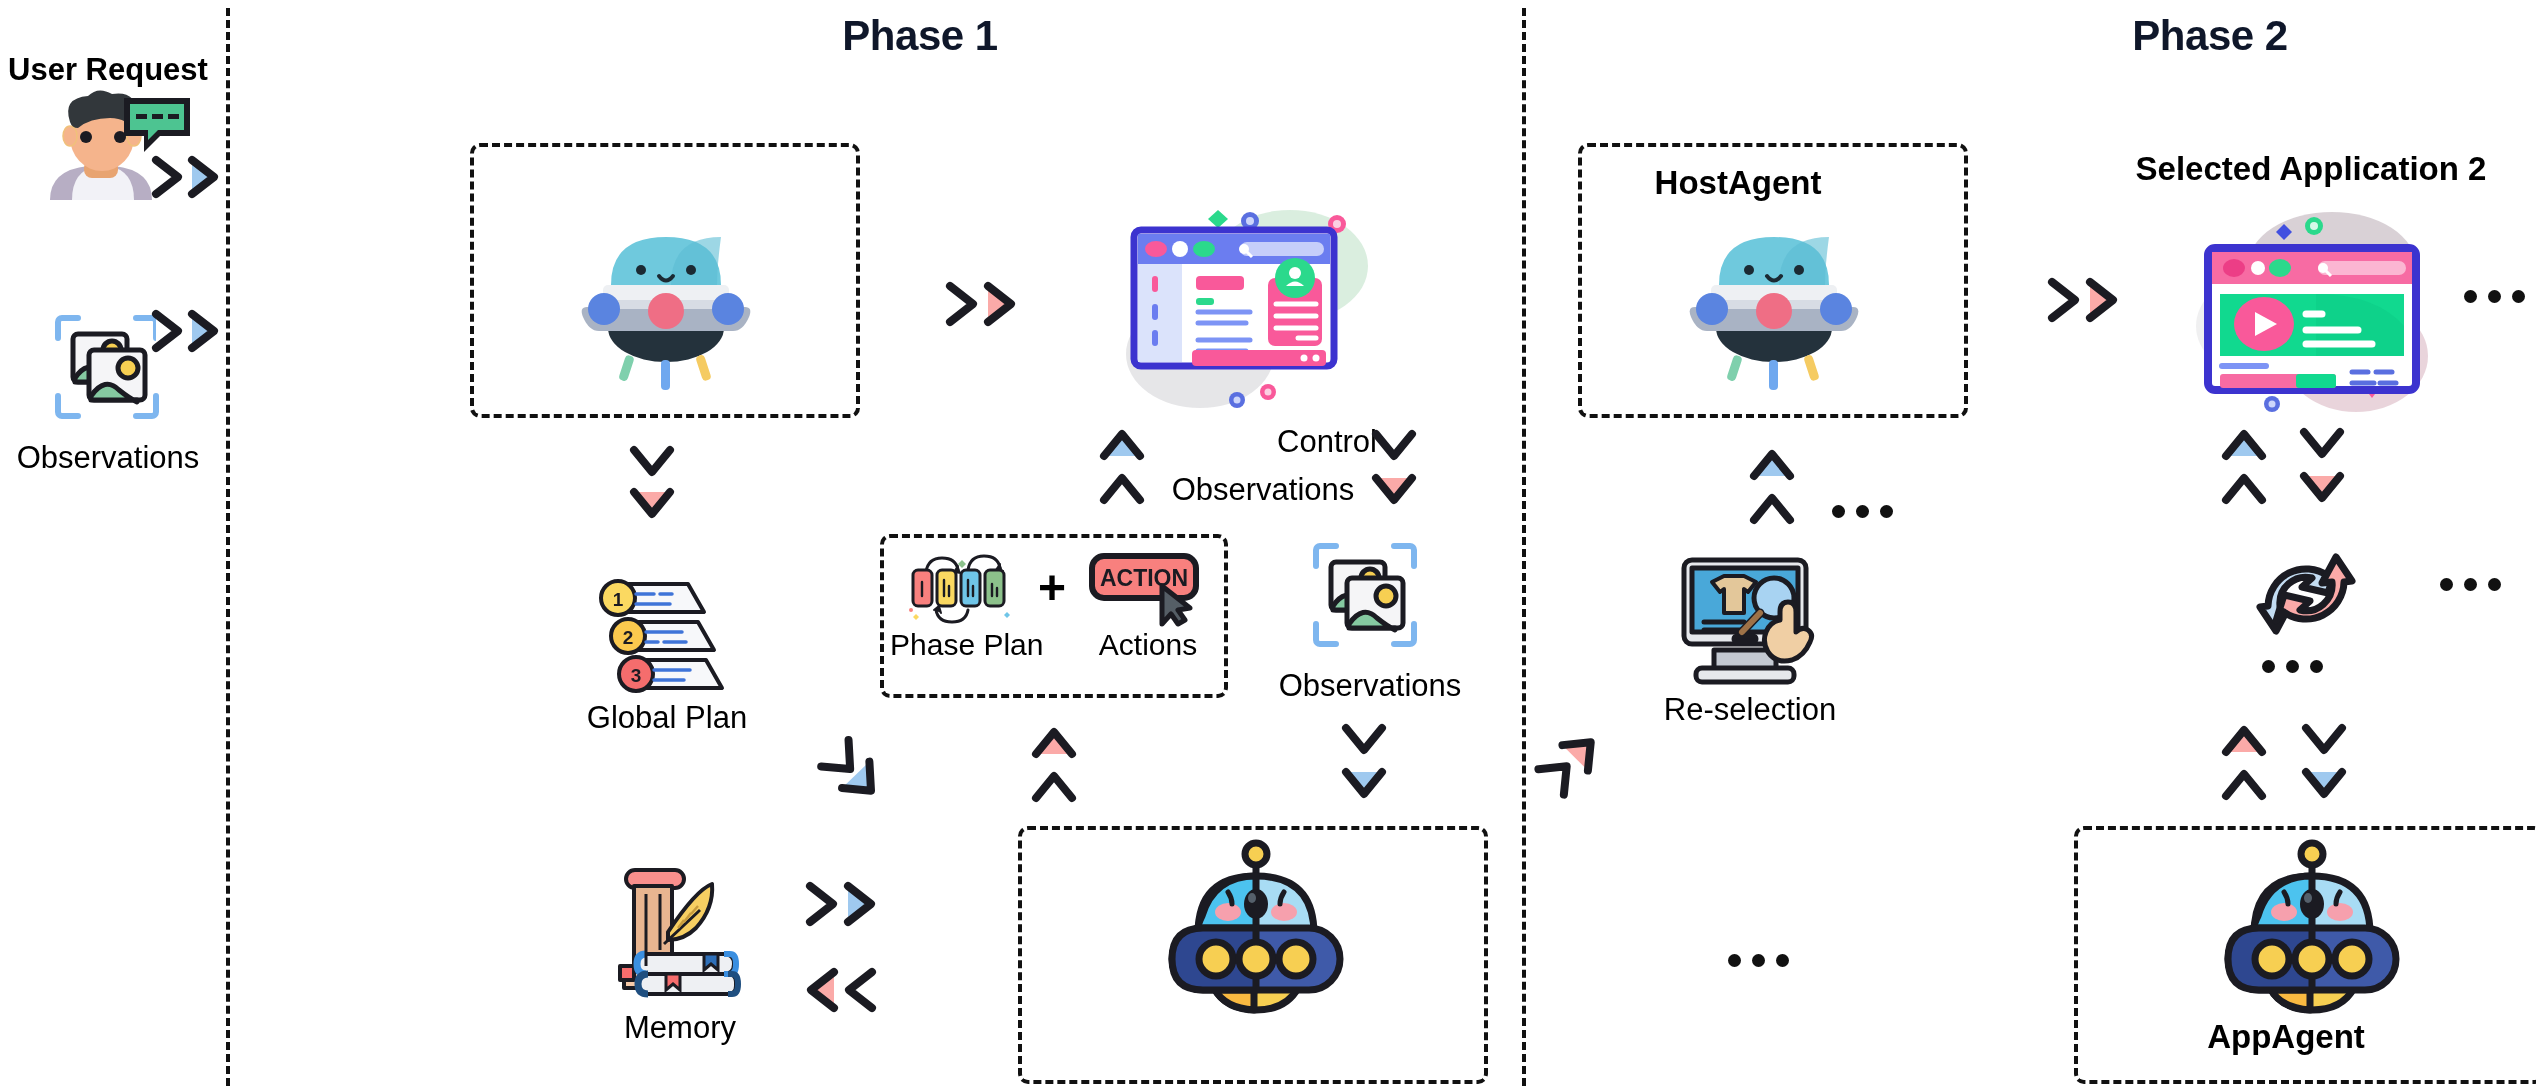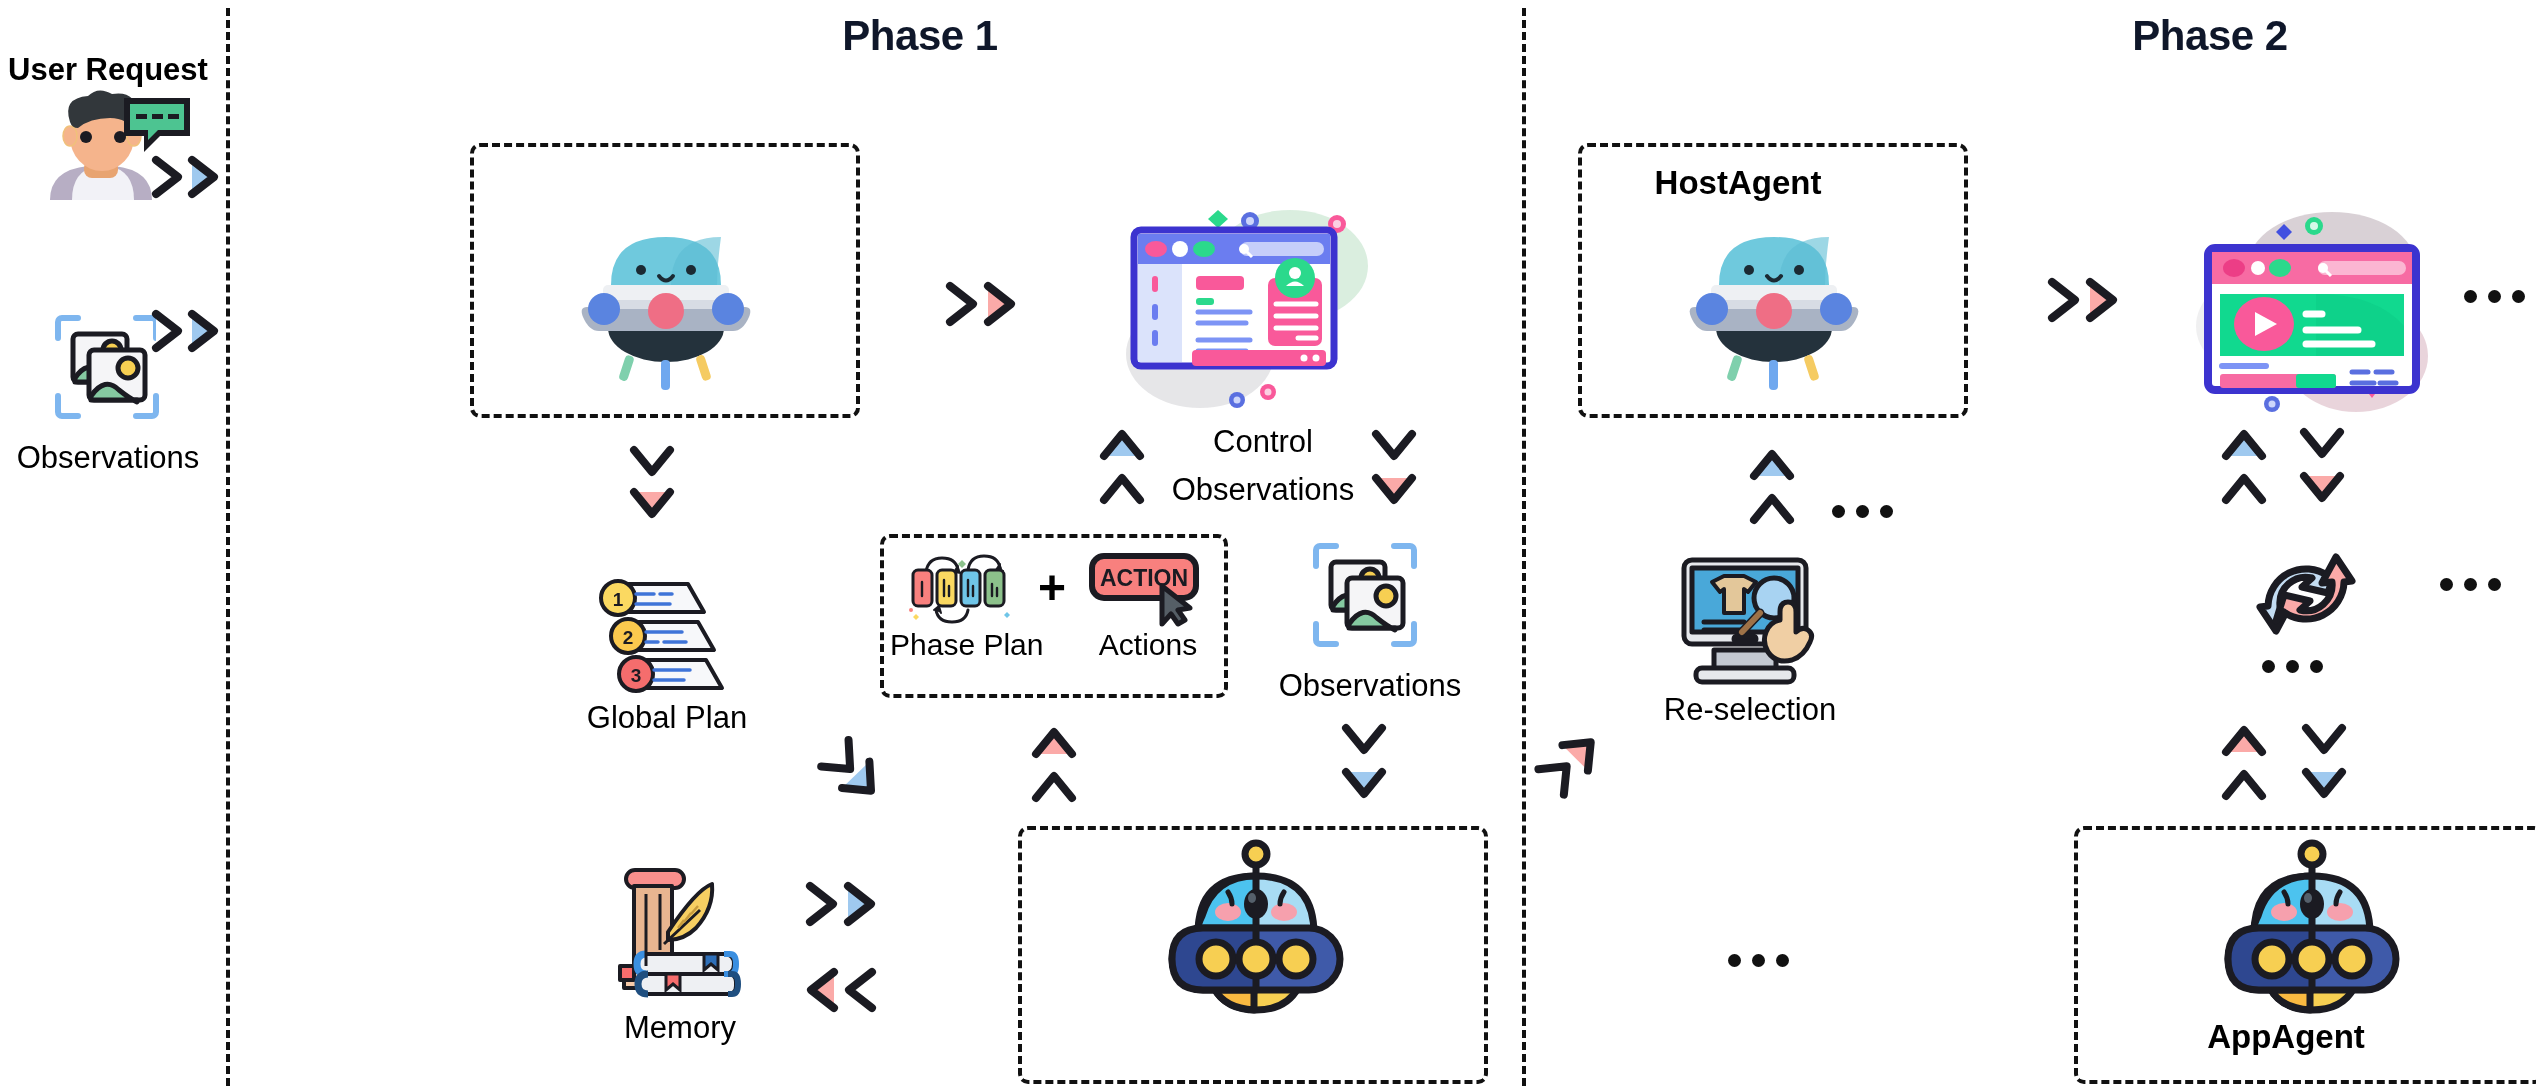--- a/index.html
+++ b/index.html
@@ -294,21 +294,21 @@
   </div>
 
   <div class="abs" style="left:1090px; top:420px;">
     <svg width="64" height="96" viewBox="0 0 64 96">
       <g fill="none" stroke="#1b1b22" stroke-width="8" stroke-linecap="round" stroke-linejoin="round">
         <path d="M14 36 L32 14 L50 36" fill="#9fc9ef"></path>
         <path d="M14 80 L32 58 L50 80" fill="#fff"></path>
       </g>
     </svg>
   </div>
-  <div class="abs cap" style="left:1168px; top:424px; width:190px;">Control</div>
+  <div class="abs cap" style="left:1232px; top:424px; width:190px;">Control</div>
   <div class="abs cap" style="left:1158px; top:472px; width:210px;">Observations</div>
   <div class="abs" style="left:1362px; top:420px;">
     <svg width="64" height="96" viewBox="0 0 64 96">
       <g fill="none" stroke="#1b1b22" stroke-width="8" stroke-linecap="round" stroke-linejoin="round">
         <path d="M14 14 L32 36 L50 14" fill="#fff"></path>
         <path d="M14 58 L32 80 L50 58" fill="#fbaaa8"></path>
       </g>
     </svg>
   </div>
 
@@ -499,20 +499,21 @@
 
   <div class="abs" style="left:2042px; top:268px;">
     <svg width="92" height="64" viewBox="0 0 92 64">
       <g fill="none" stroke="#1b1b22" stroke-width="8" stroke-linecap="round" stroke-linejoin="round">
         <path d="M10 14 L33 32 L10 50" fill="#fff"></path>
         <path d="M48 14 L71 32 L48 50" fill="#fbaaa8"></path>
       </g>
     </svg>
   </div>
 
+  <div class="abs box-title" style="left:2086px; top:150px; width:450px;">Selected Application 2</div>
 
   <div class="abs" style="left:2166px; top:190px; width:280px; height:224px;">
     <svg viewBox="0 0 280 224" width="280" height="224">
       <ellipse cx="166" cy="76" rx="84" ry="54" fill="#b9acb5" opacity="0.55"></ellipse>
       <ellipse cx="190" cy="166" rx="72" ry="56" fill="#dfc2cc" opacity="0.7"></ellipse>
       <ellipse cx="86" cy="136" rx="56" ry="48" fill="#ededee" opacity="0.85"></ellipse>
       <path d="M110 42 l8 -8 8 8 -8 8 z" fill="#4250e0"></path>
       <circle cx="148" cy="36" r="9" fill="#2bd98c"></circle>
         <circle cx="148" cy="36" r="4" fill="#d5f9e8"></circle>
       <circle cx="106" cy="214" r="8" fill="#5a6fe0"></circle>

